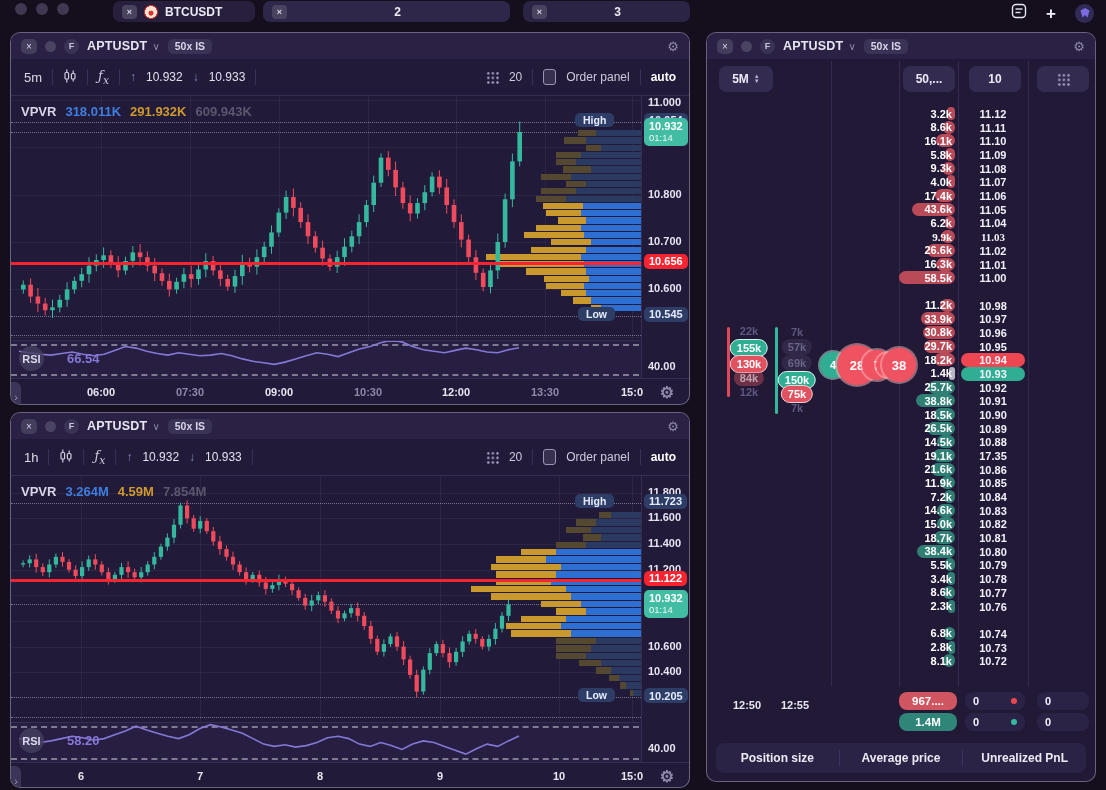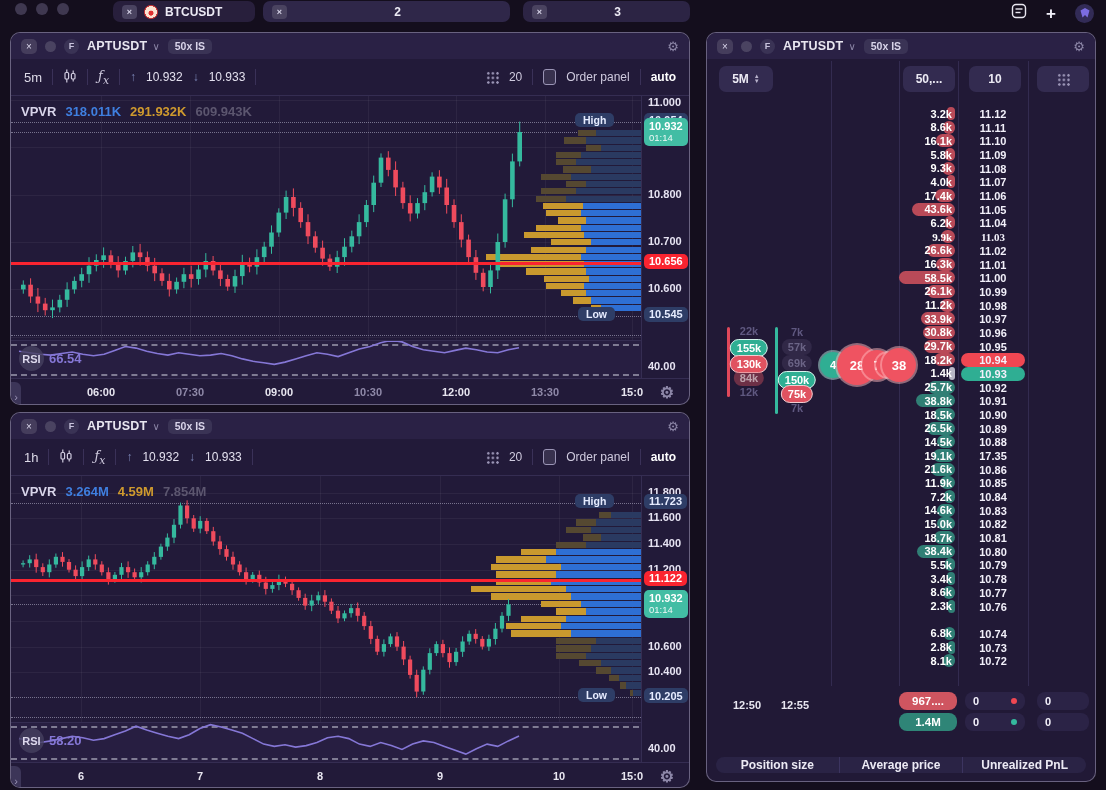--- a/index.html
+++ b/index.html
@@ -75,21 +75,21 @@
   .legend .lt{color:#d9d5ea;} .legend .v1{color:#3f7fe0;} .legend .v2{color:#cf9a2e;} .legend .v3{color:#5c566f;}
   .chart-badge{position:absolute;background:#2e3d66;color:#e6ecff;border-radius:5px;padding:1px 8px;
                font-size:10.5px;font-weight:bold;z-index:7;}
   .tick{position:absolute;left:6px;color:#e6e3f2;z-index:2;}
   .badge-navy{position:absolute;left:2px;background:#2e3d66;color:#e6ecff;border-radius:5px;padding:1.5px 5px;z-index:3;}
   .badge-red{position:absolute;left:2px;background:#fa2430;color:#fff;border-radius:5px;padding:1.5px 5px;z-index:4;}
   .badge-teal{position:absolute;left:2px;background:#42bda4;color:#fff;border-radius:5px;padding:2px 5px;
               line-height:1.15;z-index:5;}
   .badge-teal .t2{font-weight:normal;font-size:9.5px;opacity:.9;}
   .rsi-dash{position:absolute;left:0;width:628px;border-top:2px dashed rgba(150,146,168,.8);}
-  .rsi-label{position:absolute;left:8px;top:5px;display:flex;align-items:center;gap:5px;z-index:3;}
+  .rsi-label{position:absolute;left:8px;top:5px;display:flex;align-items:center;gap:23px;z-index:3;}
   .rsi-pill{width:25px;height:25px;border-radius:50%;background:rgba(70,64,95,.8);display:flex;align-items:center;
             justify-content:center;font-size:11px;font-weight:bold;color:#dcd8ec;}
   .rsi-val{color:#8577d6;font-size:13px;font-weight:bold;}
   .rsi-tick{position:absolute;left:6px;color:#e6e3f2;}
   .tlabel{position:absolute;top:7px;transform:translateX(-50%);color:#8f89a8;}
   .tlabel.bright{color:#e8e6f0;}
   .gear-corner{position:absolute;right:15px;top:4px;color:#8d87a8;font-size:16px;}
   .handle{position:absolute;left:0;width:10px;height:30px;background:#3c3558;border-radius:0 6px 6px 0;
           color:#9a93b5;display:flex;align-items:center;justify-content:center;font-size:11px;z-index:9;}
   
@@ -128,21 +128,21 @@
   .bub-b{background:#2fae93;box-shadow:0 0 0 2px rgba(180,240,225,.5);}
   .dom-time{position:absolute;top:600px;font-size:11px;font-weight:bold;color:#e8e6f0;width:44px;text-align:center;}
   .total-badge{position:absolute;left:192px;width:58px;height:18px;border-radius:8px;display:flex;align-items:center;
                justify-content:center;font-size:11.5px;font-weight:bold;color:#fff;}
   .total-a{background:#cf5560;top:593px;}
   .total-b{background:#2f8577;top:614px;}
   .counter-box{position:absolute;height:18px;background:#2b2346;border-radius:8px;display:flex;align-items:center;
                font-size:11px;font-weight:bold;color:#f2f0fa;padding:0 8px;box-sizing:border-box;justify-content:space-between;}
   .cdot{width:6px;height:6px;border-radius:50%;}
   .cdot.a{background:#ef4752;} .cdot.b{background:#35b99e;}
-  .dom-footer{position:absolute;left:9px;right:9px;bottom:8px;height:16px;background:#2a2345;border-radius:8px;
+  .dom-footer{position:absolute;left:9px;right:9px;bottom:8px;height:30px;background:#2a2345;border-radius:8px;
               display:flex;align-items:center;}
   .foot-cell{flex:1;text-align:center;font-size:12px;font-weight:bold;color:#eceaf4;}
   .foot-div{width:1px;height:16px;background:#3c3460;}
 </style>
 </head>
 <body>
 
 <div class="titlebar">
   <div class="traffic" style="left:15px"></div>
   <div class="traffic" style="left:36px"></div>
@@ -1032,27 +1032,20 @@
         </div>
         <div class="price-cell">11.01</div>
       </div>
       <div class="ladder-row" style="top: 172.2px;">
         <div class="size-cell">
           <div class="size-pill a" style="width: 55.7px;"></div>
           <div class="size-txt">58.5k</div>
         </div>
         <div class="price-cell">11.00</div>
       </div>
-      <div class="ladder-row" style="top: 185.8px;">
-        <div class="size-cell">
-          <div class="size-pill a" style="width: 27.6px;"></div>
-          <div class="size-txt">26.1k</div>
-        </div>
-        <div class="price-cell">10.99</div>
-      </div>
       <div class="ladder-row" style="top: 199.5px;">
         <div class="size-cell">
           <div class="size-pill a" style="width: 14.7px;"></div>
           <div class="size-txt">11.2k</div>
         </div>
         <div class="price-cell">10.98</div>
       </div>
       <div class="ladder-row" style="top: 213.2px;">
         <div class="size-cell">
           <div class="size-pill a" style="width: 34.4px;"></div>

